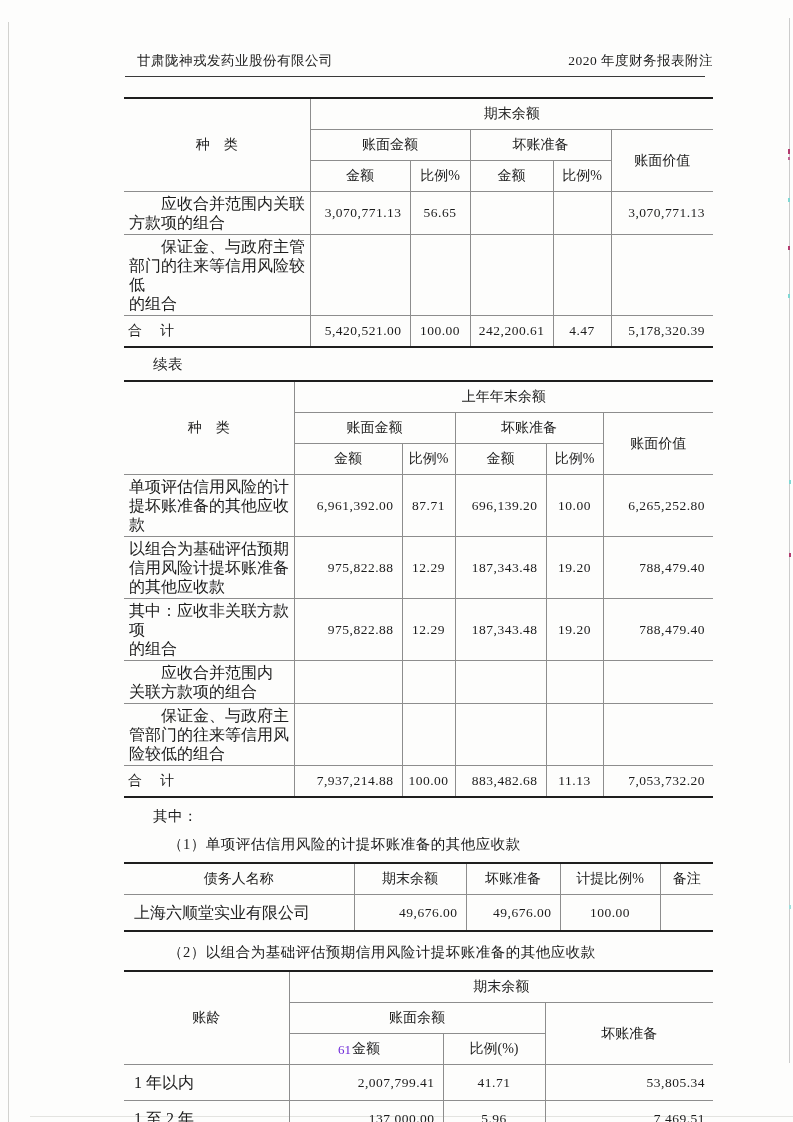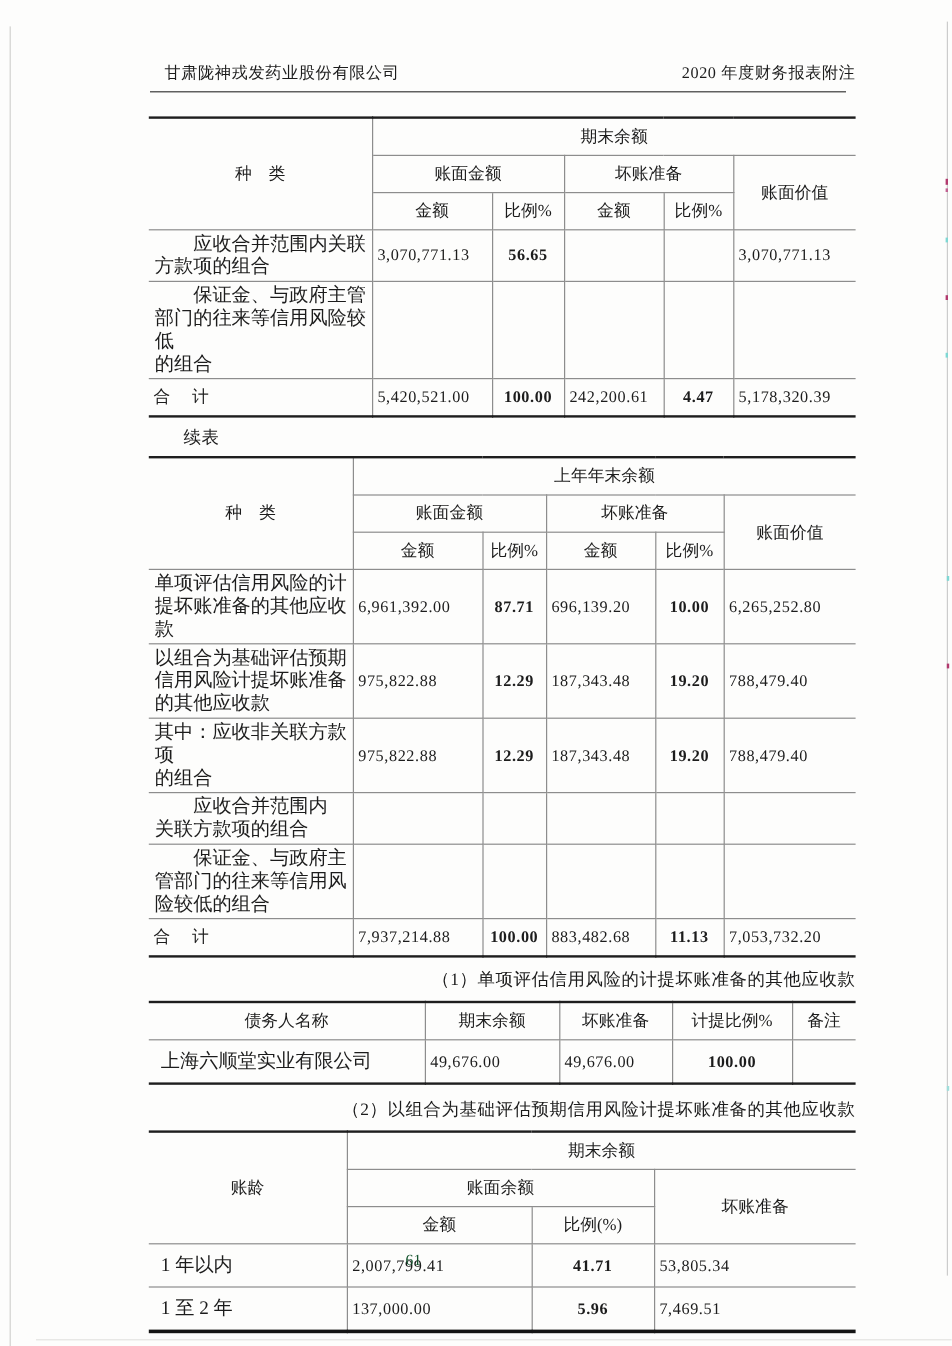--- a/index.html
+++ b/index.html
@@ -19,31 +19,31 @@
   .doc-header .company{padding-left:13px;}
   .header-rule{margin-top:6px;margin-left:1px;width:580px;border-bottom:1.2px solid #3a3a3a;}
 
   table.fin{border-collapse:collapse;table-layout:fixed;width:589px;
     border-top:2.5px solid #1e1e1e;border-bottom:2.5px solid #1e1e1e;
     border-left:hidden;border-right:hidden;
     font-size:14px;}
   table.fin td{border:1px solid #8d8d8d;padding:6px 4px;text-align:center;
     overflow:hidden;}
   table.fin td.lbl{text-align:left;white-space:pre-line;line-height:19px;padding:2px 3px 2px 5px;font-size:16px;}
-  table.fin td.num{text-align:left;padding-right:8px;font-size:13.5px;letter-spacing:0.5px;}
-  table.fin td.ctr{text-align:center;font-size:13.5px;letter-spacing:0.5px;font-weight:bold;}
+  table.fin td.num{text-align:right;padding-right:8px;font-size:13.5px;letter-spacing:0.5px;}
+  table.fin td.ctr{text-align:center;font-size:13.5px;letter-spacing:0.5px;}
   table.fin td.hd{font-size:14px;}
   table.fin td.total-lbl{text-align:left;letter-spacing:2px;}
   table.fin.thick-bottom{border-bottom:3px solid #151515;}
 
   .note-line{font-size:14.5px;letter-spacing:0.5px;}
   .continued{margin:7px 0 6px 29px;}
   .among{margin:9px 0 2px 29px;}
-  .item{margin:9px 0 8px 44px;text-align:right;}
-  .page-number{position:absolute;left:0;width:689px;top:1042px;text-align:center;font-size:13px;color:#14532d;}
+  .item{margin:9px 0 8px 44px;}
+  .page-number{position:absolute;left:0;width:689px;top:1042px;text-align:center;font-size:13px;color:#6d28d9;}
 </style>
 </head>
 <body>
 
 <div class="scan-edge-left"></div>
 <div class="scan-edge-right"></div>
 <div class="scan-edge-bottom"></div>
 <div class="speck" style="left:788px;top:149px;height:5px;background:#b23a6e;"></div>
 <div class="speck" style="left:788px;top:157px;height:3px;background:#c06292;"></div>
 <div class="speck" style="left:788px;top:246px;height:4px;background:#b23a6e;"></div>
@@ -195,20 +195,21 @@
         <td class="total-lbl">合　计</td>
         <td class="num">7,937,214.88</td>
         <td class="ctr">100.00</td>
         <td class="num">883,482.68</td>
         <td class="ctr">11.13</td>
         <td class="num">7,053,732.20</td>
       </tr>
     </tbody>
   </table>
 
+  <div class="note-line among">其中：</div>
   <div class="note-line item">（1）单项评估信用风险的计提坏账准备的其他应收款</div>
 
   <table class="fin">
     <colgroup>
         <col style="width:230px">
         <col style="width:112px">
         <col style="width:94px">
         <col style="width:100px">
         <col style="width:53px">
       </colgroup>

